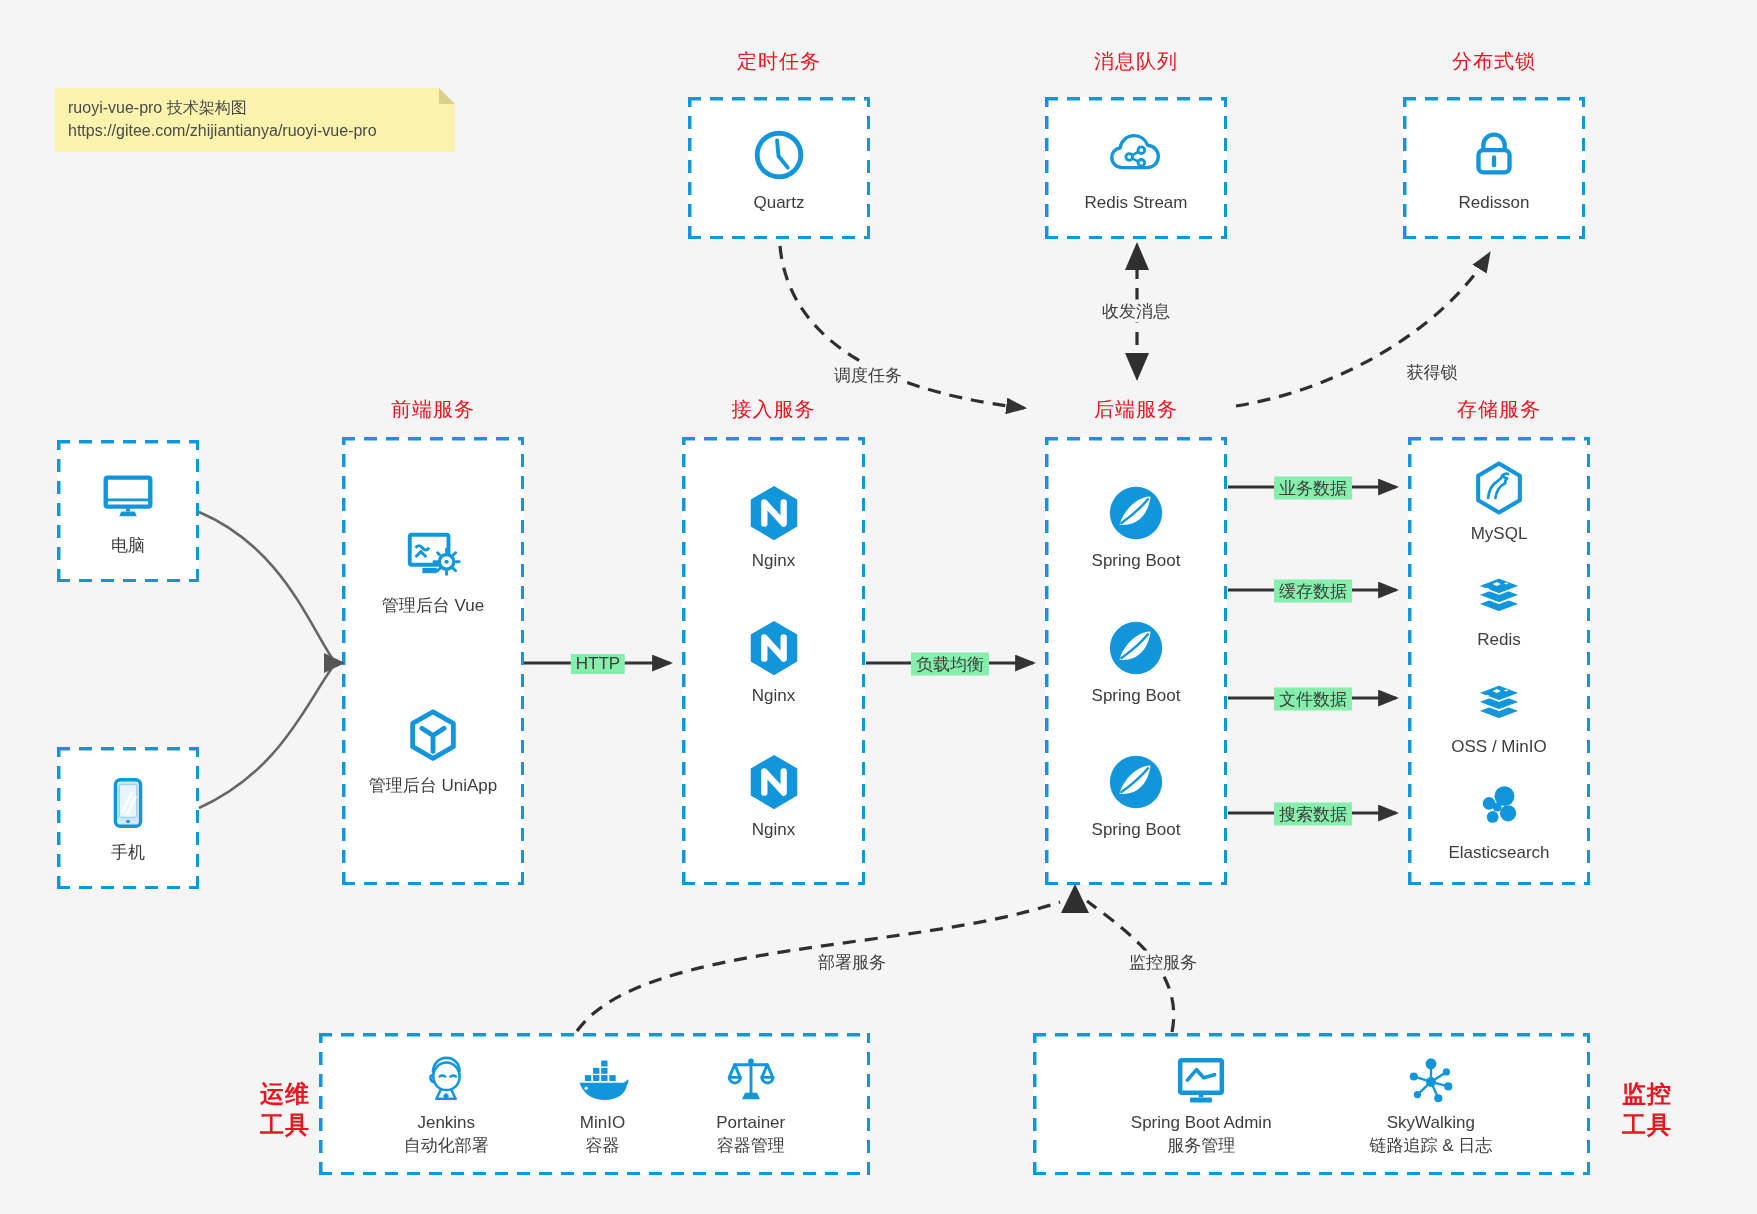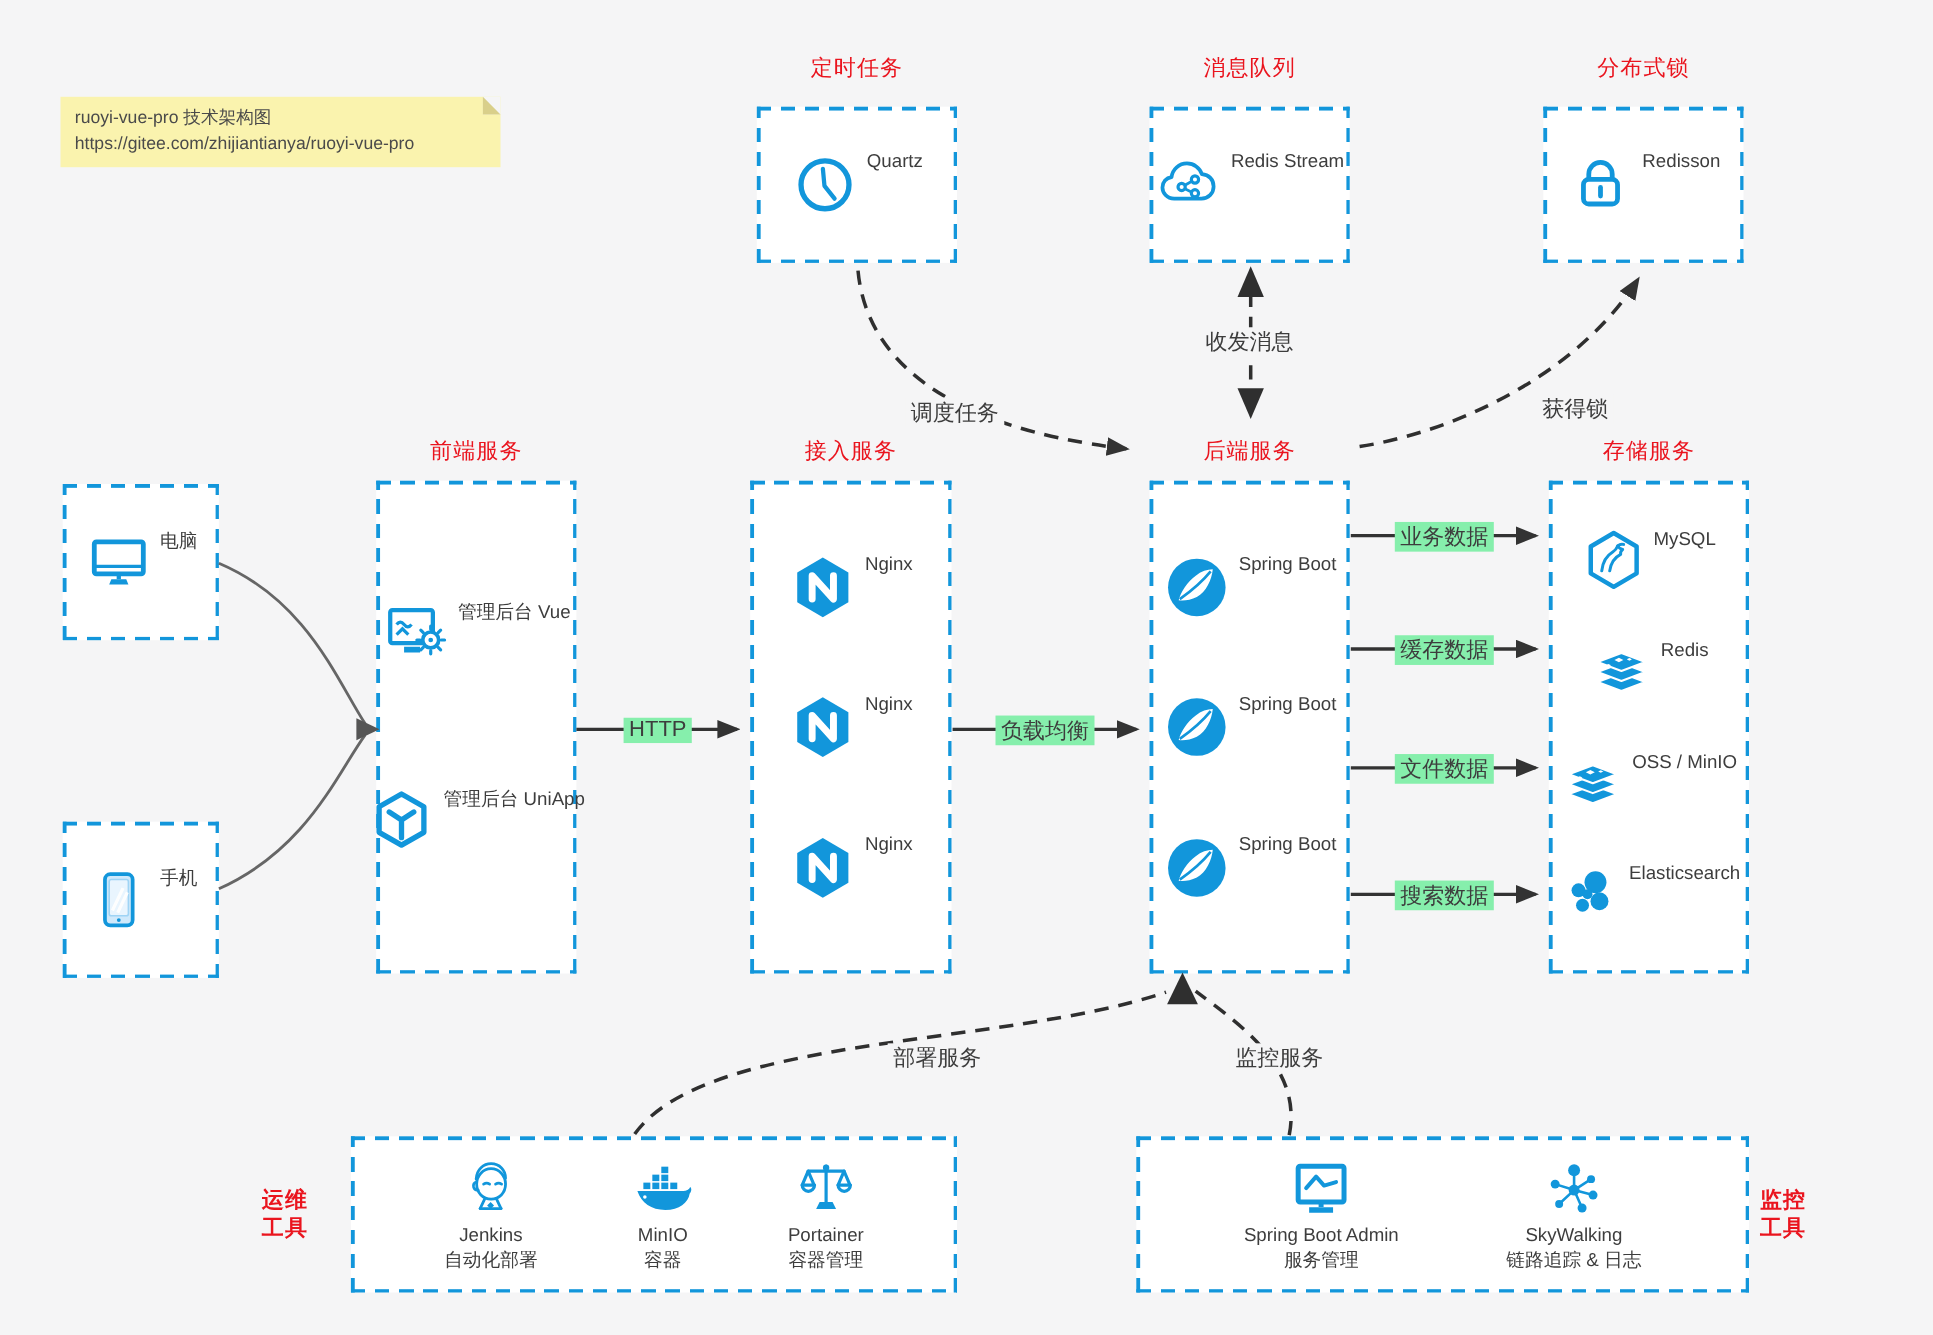--- a/index.html
+++ b/index.html
@@ -22,32 +22,32 @@
     background-position:0 0,0 100%,0 0,100% 0;
     background-repeat:no-repeat;
   }
   .col{display:flex;flex-direction:column;align-items:center;justify-content:space-evenly;}
   .row{display:flex;flex-direction:row;align-items:center;justify-content:space-evenly;}
   .gtitle{
     position:absolute;text-align:center;font-size:20px;font-weight:400;color:#ea141e;
     letter-spacing:1px;
   }
   .sidelabel{
-    position:absolute;text-align:left;font-size:20px;font-weight:700;color:#ea141e;
+    position:absolute;text-align:right;font-size:24px;font-weight:700;color:#ea141e;
     line-height:1.3;letter-spacing:1px;
   }
-  .node{display:flex;flex-direction:row;gap:7px;}
+  .node{display:flex;flex-direction:column;align-items:center;gap:7px;}
   .nlabel{font-size:17px;color:#3d3d3d;white-space:nowrap;}
   .bnode{display:flex;flex-direction:column;align-items:center;gap:2px;}
   .bname,.bdesc{font-size:17px;color:#3d3d3d;white-space:nowrap;line-height:1.25;}
   .icon{width:62px;height:62px;}
   .icon56{width:58px;height:58px;}
   .elabel{
     position:absolute;transform:translate(-50%,-50%);
-    font-size:20px;color:#3d3d3d;white-space:nowrap;
+    font-size:17px;color:#3d3d3d;white-space:nowrap;
     background:#f5f5f6;padding:0 5px;
   }
   .elabel.white{background:#86efac;}
   
   .note{
     position:absolute;left:55px;top:88px;width:400px;height:64px;
     background:#faf3ae;box-sizing:border-box;padding:8px 13px 0 13px;
     font-size:16px;line-height:1.45;color:#4a4a4a;
   }
   .note .fold{

